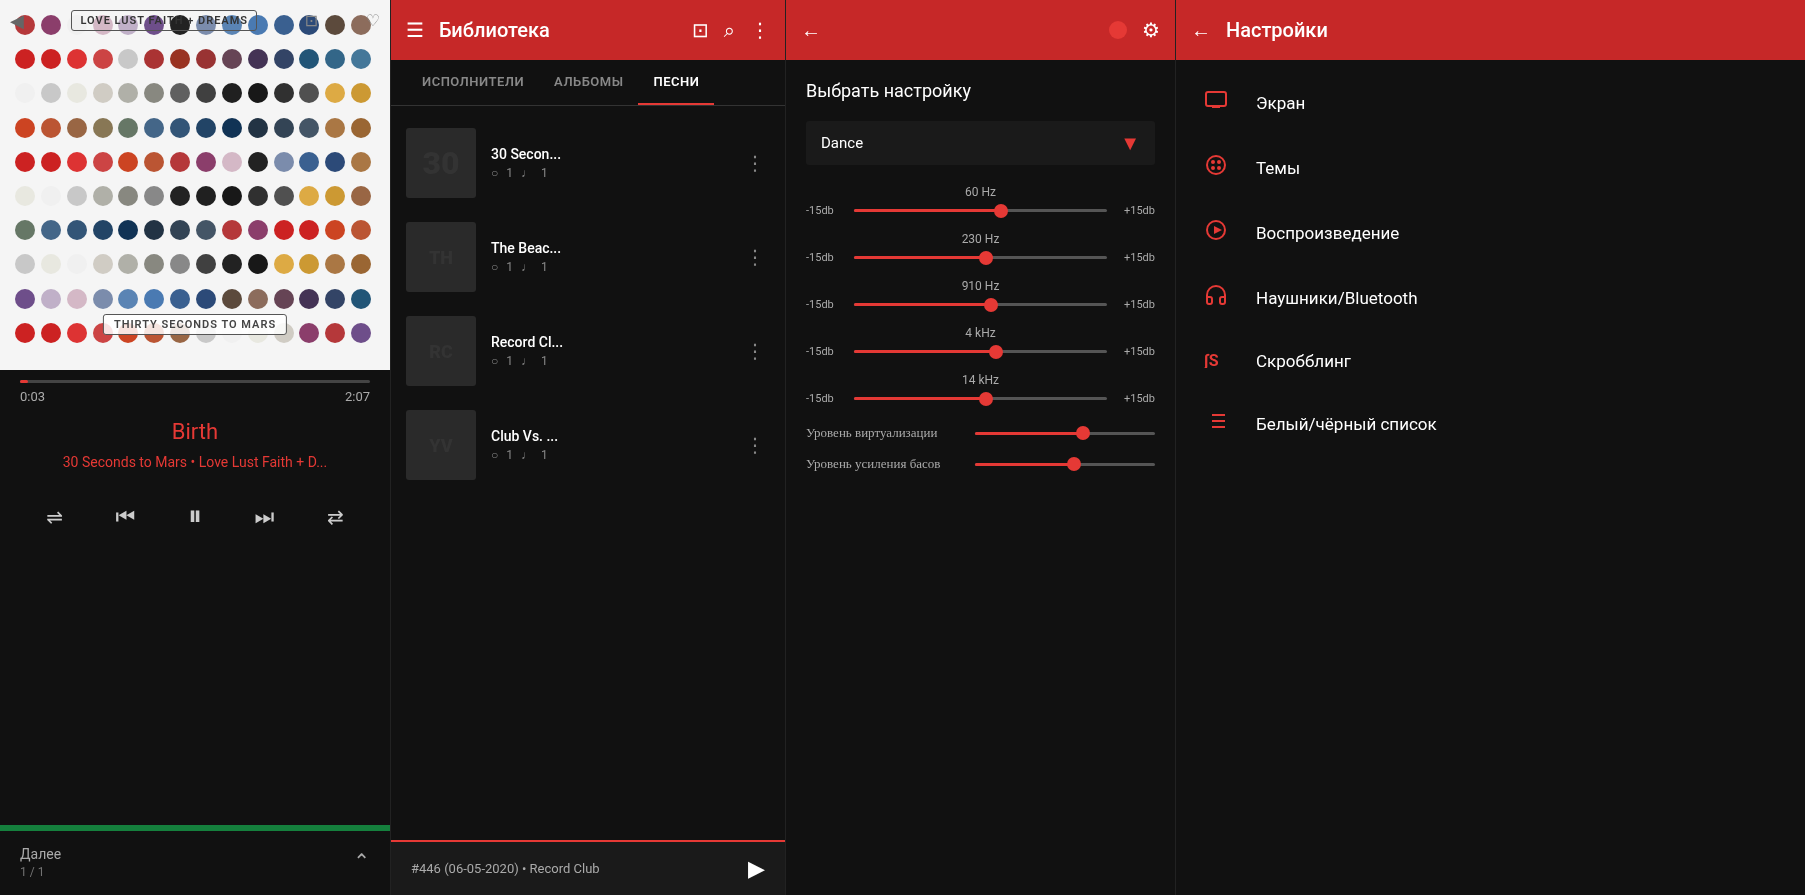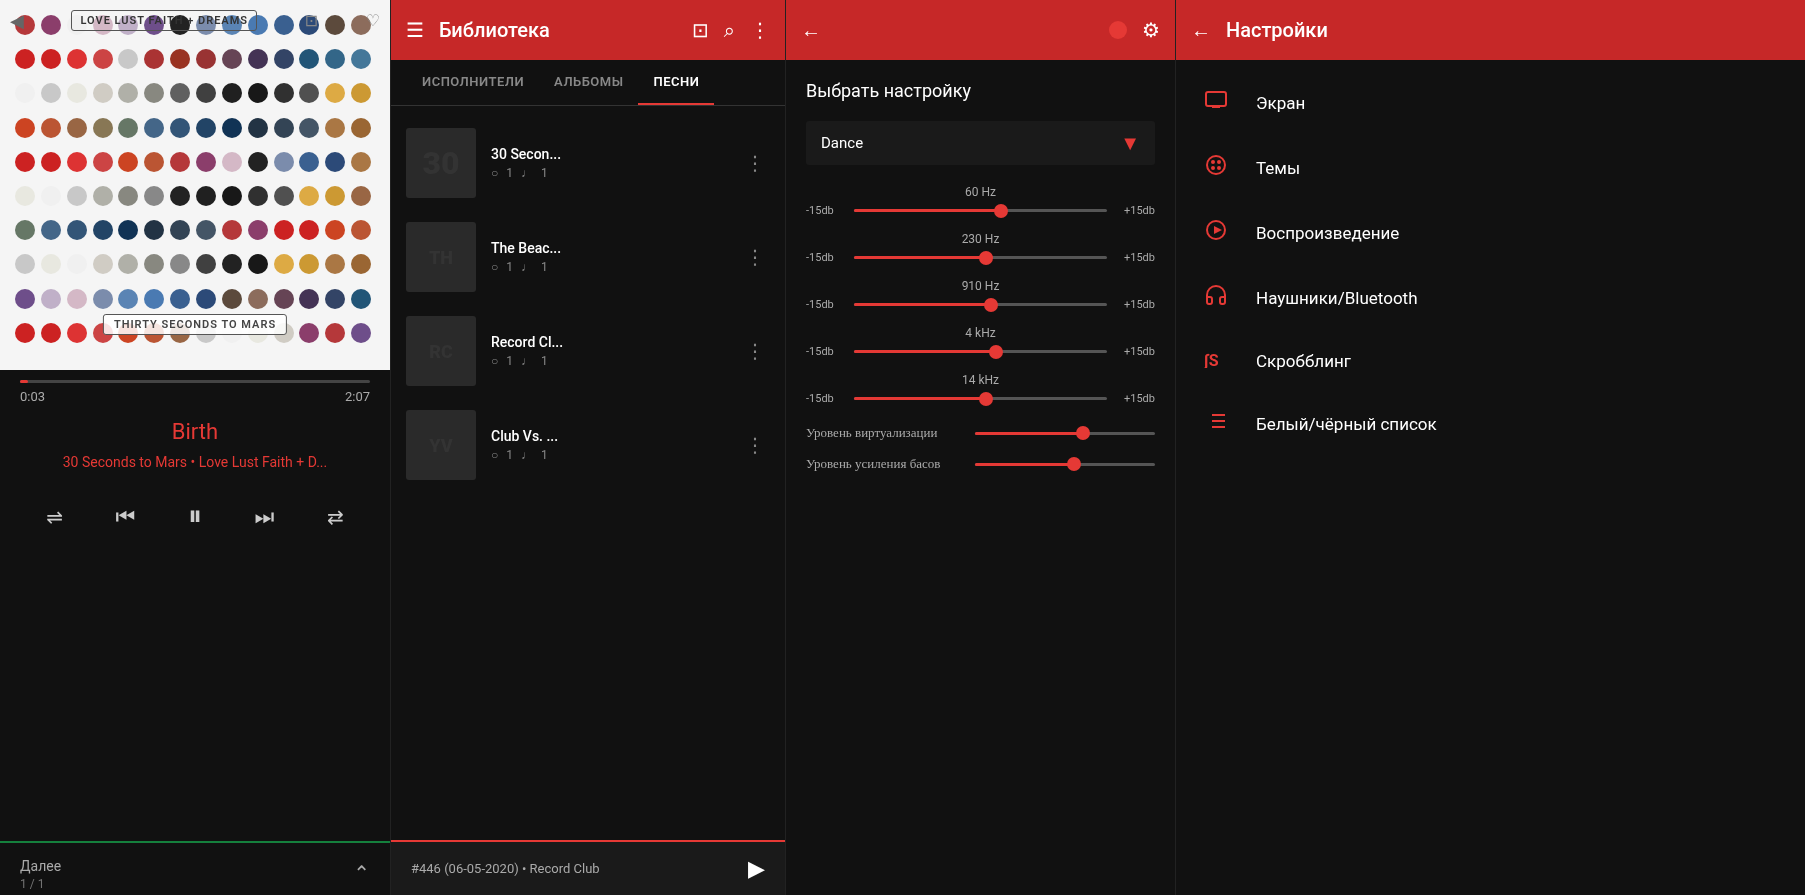--- a/index.html
+++ b/index.html
@@ -147,22 +147,22 @@
     .ctrl-btn-play {
       color: #ccc;
       font-size: 30px;
     }
 
     .player-footer {
       position: absolute;
       bottom: 0;
       left: 0;
       right: 0;
-      padding: 15px 20px 4px;
-      border-top: 2px solid #15803d;
+      padding: 15px 20px 16px;
+      border-top: 6px solid #15803d;
     }
 
     .footer-next {
       color: #aaa;
       font-size: 14px;
     }
 
     .footer-count {
       color: #737373;
       font-size: 12px;

